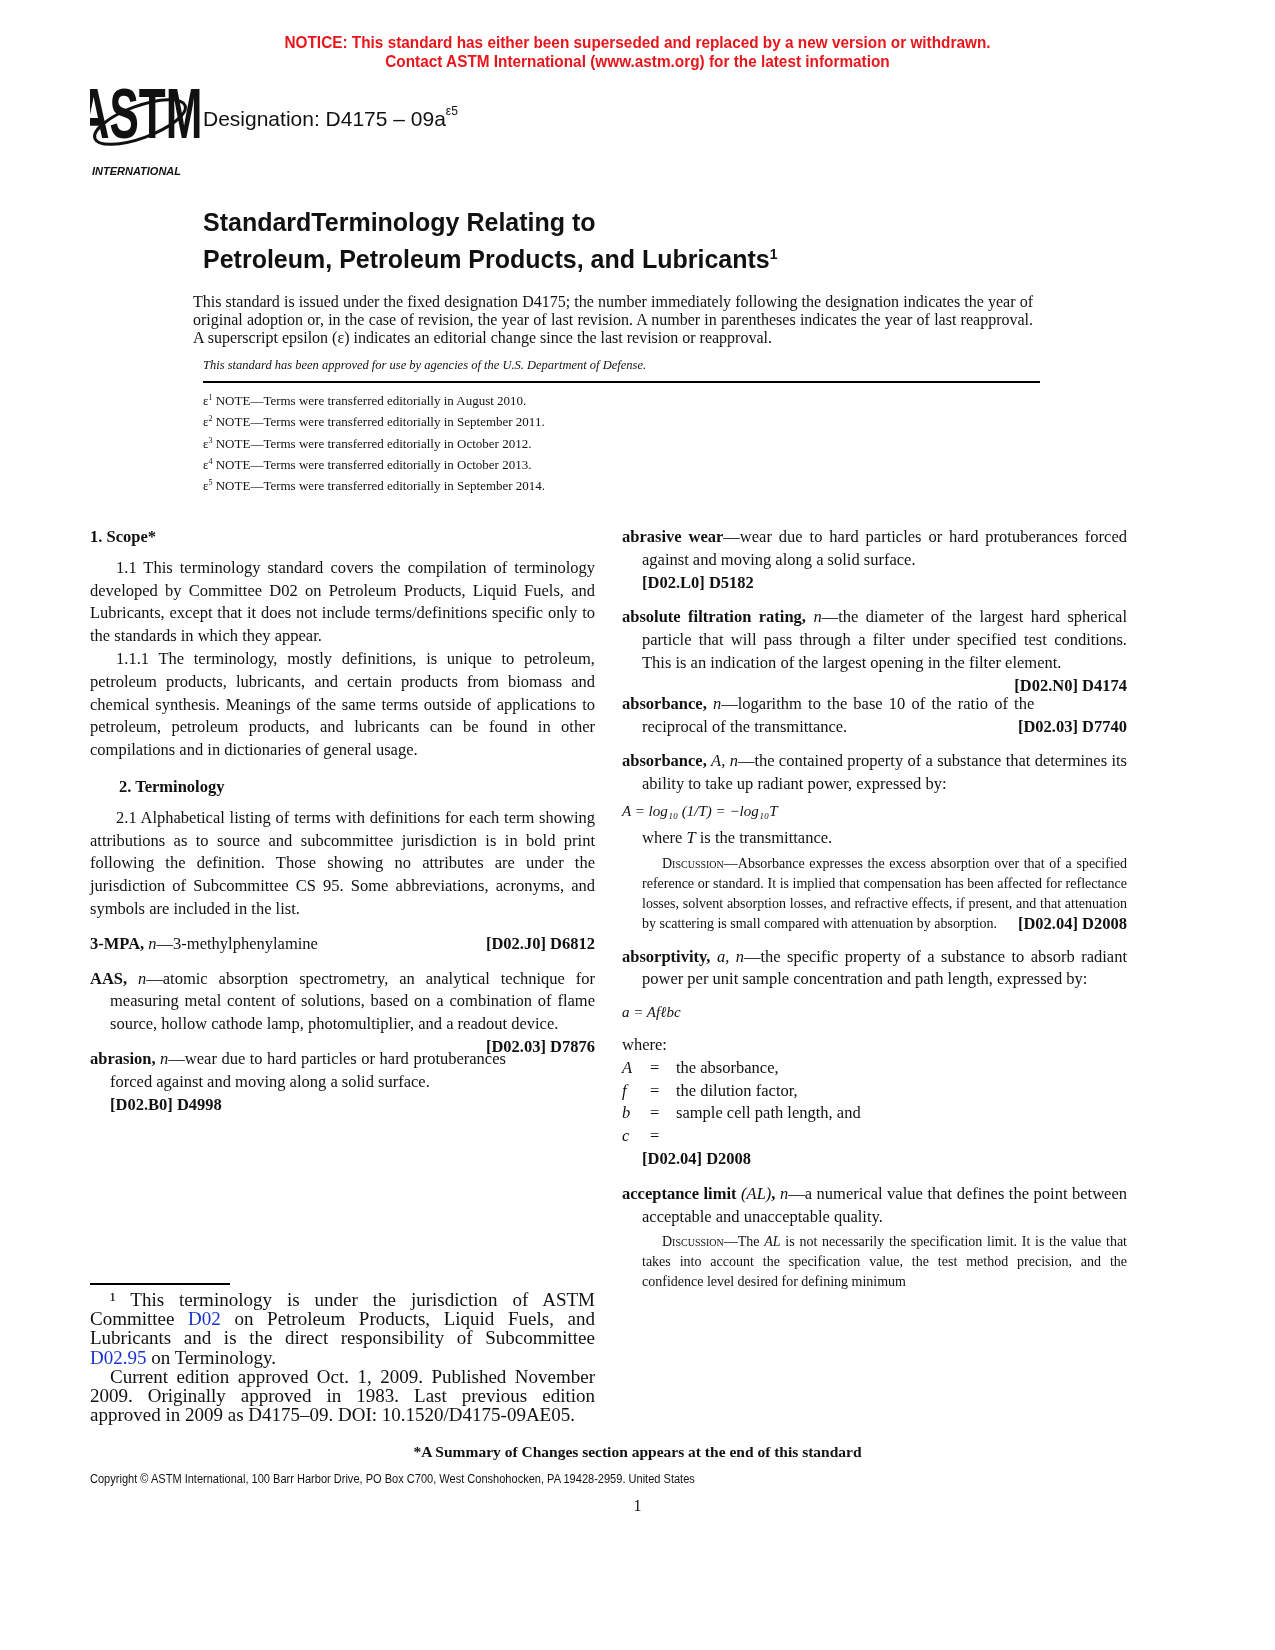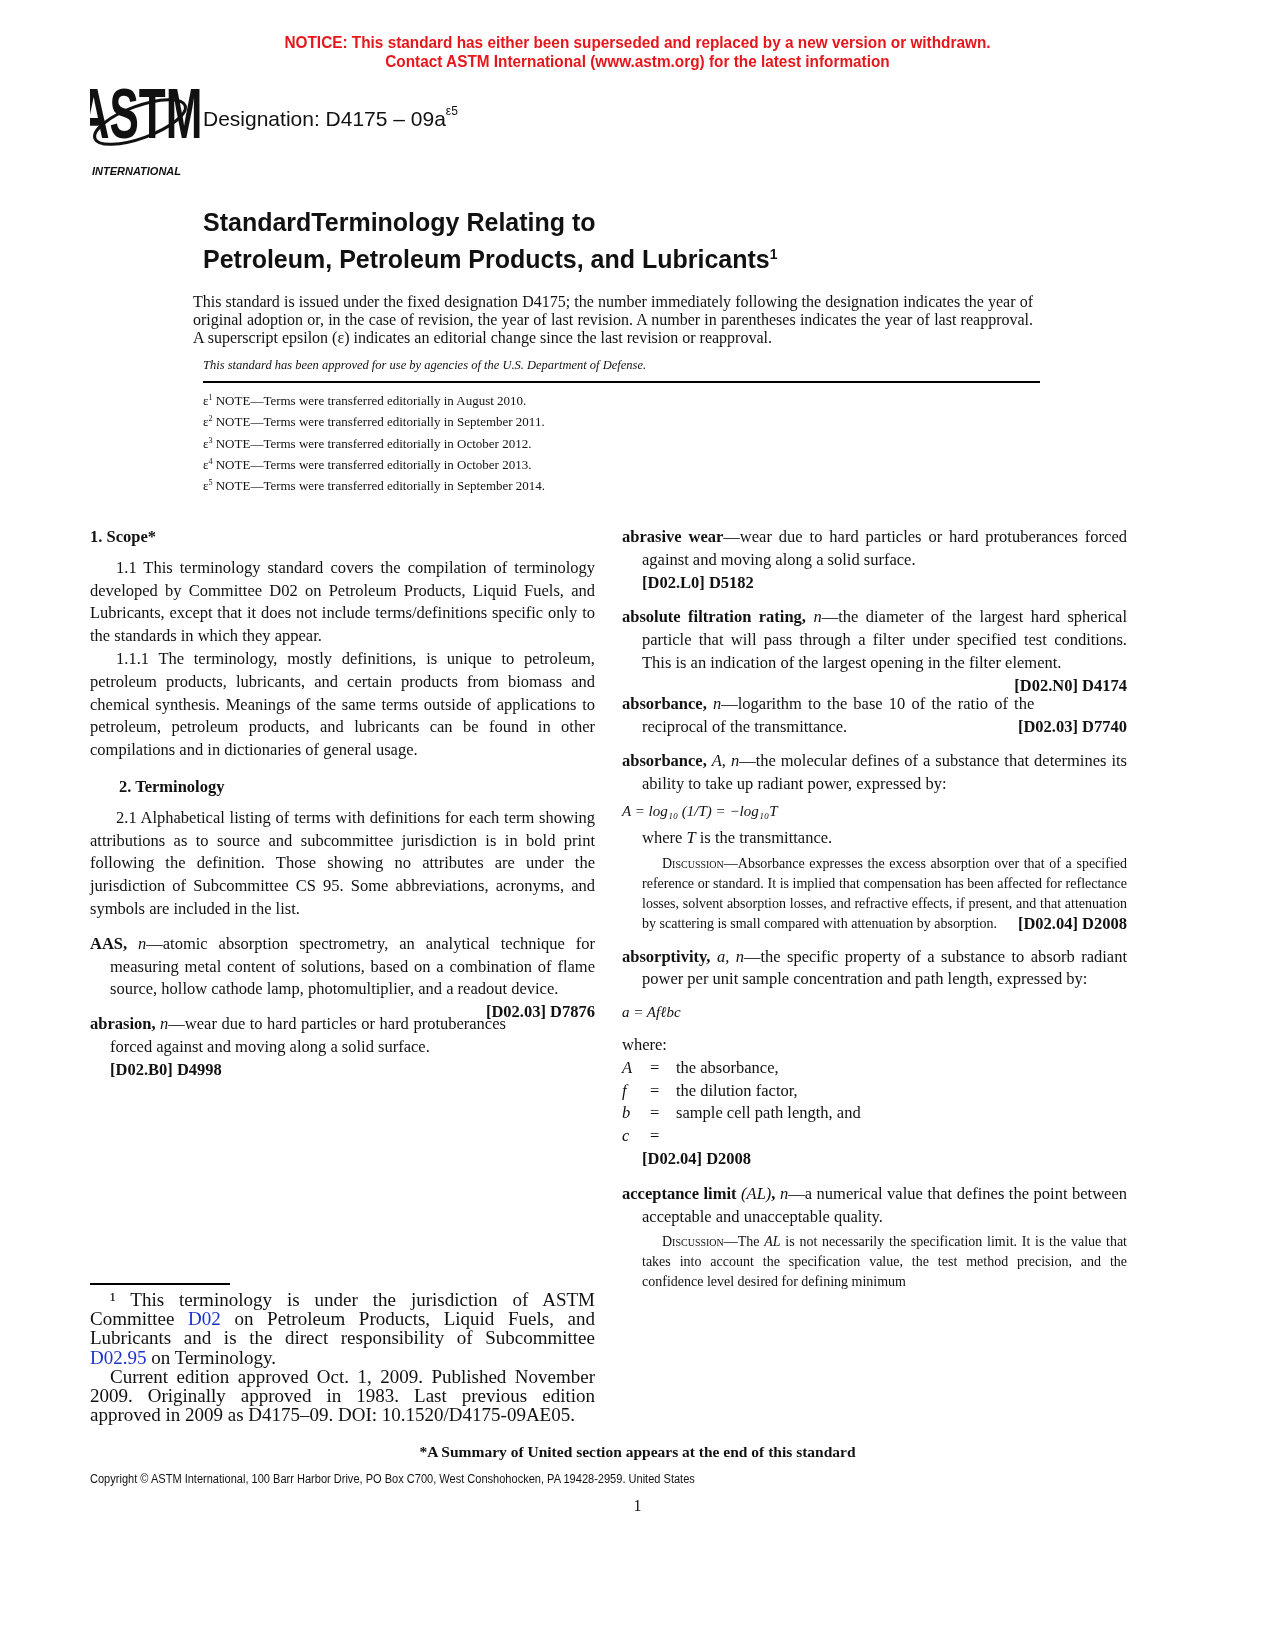--- a/index.html
+++ b/index.html
@@ -79,20 +79,21 @@
   <div><span>ε</span><sup>5</sup><span> NOTE—Terms were transferred editorially in September 2014.</span></div>
 </div>
 
 <div class="abs col" style="left:90px; top:526px;">
   <p class="h" style="margin-bottom:8px;">1.  Scope*</p>
   <p class="indent1">1.1 This terminology standard covers the compilation of terminology developed by Committee D02 on Petroleum Products, Liquid Fuels, and Lubricants, except that it does not include terms/definitions specific only to the standards in which they appear.</p>
   <p class="indent1">1.1.1 The terminology, mostly definitions, is unique to petroleum, petroleum products, lubricants, and certain products from biomass and chemical synthesis. Meanings of the same terms outside of applications to petroleum, petroleum products, and lubricants can be found in other compilations and in dictionaries of general usage.</p>
   <p class="h" style="margin-top:14px; margin-bottom:8px;margin-left:29px;">2.  Terminology</p>
   <p class="indent1">2.1 Alphabetical listing of terms with definitions for each term showing attributions as to source and subcommittee jurisdiction is in bold print following the definition. Those showing no attributes are under the jurisdiction of Subcommittee CS 95. Some abbreviations, acronyms, and symbols are included in the list.</p>
 
+  <p class="term" style="margin-top:12px;"><b>3-MPA,</b> <i>n</i><span>—3-methylphenylamine</span><span class="att">[D02.J0] D6812</span></p>
 
   <p class="term" style="margin-top:12px;"><b>AAS,</b> <i>n</i><span>—atomic absorption spectrometry, an analytical technique for measuring metal content of solutions, based on a combination of flame source, hollow cathode lamp, photomultiplier, and a readout device.</span>&nbsp;&nbsp;&nbsp;&nbsp;&nbsp;&nbsp;<span class="att">[D02.03] D7876</span></p>
 
   <p class="term" style="margin-top:12px;"><b>abrasion,</b> <i>n</i><span>—wear due to hard particles or hard protuberances forced against and moving along a solid surface.</span></p>
   <p class="att-line">[D02.B0] D4998</p>
 </div>
 
 <div class="abs fn-rule"></div>
 <div class="abs fn" style="top:1290px;">
   <p><span>¹ This terminology is under the jurisdiction of ASTM Committee </span><span class="link">D02</span><span> on Petroleum Products, Liquid Fuels, and Lubricants and is the direct responsibility of Subcommittee </span><span class="link">D02.95</span><span> on Terminology.</span></p>
@@ -100,21 +101,21 @@
 </div>
 
 <div class="abs col" style="left:622px; top:526px;">
   <p class="term"><b>abrasive wear</b><span>—wear due to hard particles or hard protuberances forced against and moving along a solid surface.</span></p>
   <p class="att-line">[D02.L0] D5182</p>
 
   <p class="term" style="margin-top:12px;"><b>absolute filtration rating,</b> <i>n</i><span>—the diameter of the largest hard spherical particle that will pass through a filter under specified test conditions. This is an indication of the largest opening in the filter element.</span><span class="att">[D02.N0] D4174</span></p>
 
   <p class="term" style="margin-top:18px;"><b>absorbance,</b> <i>n</i><span>—logarithm to the base 10 of the ratio of the reciprocal of the transmittance.</span><span class="att">[D02.03] D7740</span></p>
 
-  <p class="term" style="margin-top:12px;"><b>absorbance,</b> <i>A,</i> <i>n</i><span>—the molecular defines of a substance that determines its ability to take up radiant power, expressed by:</span></p>
+  <p class="term" style="margin-top:12px;"><b>absorbance,</b> <i>A,</i> <i>n</i><span>—the contained property of a substance that determines its ability to take up radiant power, expressed by:</span></p>
   <p class="formula" style="margin:4px 0; font-style:italic;">A = log₁₀ (1/T) = −log₁₀T</p>
   <p style="padding-left:20px;"><span>where </span><i>T</i><span> is the transmittance.</span></p>
   <p class="disc" style="margin-top:4px;"><span class="sc">Discussion</span><span>—Absorbance expresses the excess absorption over that of a specified reference or standard. It is implied that compensation has been affected for reflectance losses, solvent absorption losses, and refractive effects, if present, and that attenuation by scattering is small compared with attenuation by absorption.</span><span class="att" style="font-size:16.5px;">[D02.04] D2008</span></p>
 
   <p class="term" style="margin-top:12px;"><b>absorptivity,</b> <i>a,</i> <i>n</i><span>—the specific property of a substance to absorb radiant power per unit sample concentration and path length, expressed by:</span></p>
   <p class="formula" style="margin:10px 0; font-style:italic;">a = Afℓbc</p>
   <p>where:</p>
   <div class="where-row">
       <span class="sym">A</span>
       <span class="eq">=</span>
@@ -133,15 +134,15 @@
   <div class="where-row">
       <span class="sym">c</span>
       <span class="eq">=</span>
     </div>
   <p class="att-line">[D02.04] D2008</p>
 
   <p class="term" style="margin-top:12px;"><b>acceptance limit</b> <i>(AL)</i><b>,</b> <i>n</i><span>—a numerical value that defines the point between acceptable and unacceptable quality.</span></p>
   <p class="disc" style="margin-top:4px;"><span class="sc">Discussion</span><span>—The </span><i>AL</i><span> is not necessarily the specification limit. It is the value that takes into account the specification value, the test method precision, and the confidence level desired for defining minimum</span></p>
 </div>
 
-<div class="abs summary">*A Summary of United section appears at the end of this standard</div>
+<div class="abs summary">*A Summary of Changes section appears at the end of this standard</div>
 <div class="abs copyright sans">Copyright © ASTM International, 100 Barr Harbor Drive, PO Box C700, West Conshohocken, PA 19428-2959. United States</div>
 <div class="abs pagenum">1</div>
 
 </body></html>

